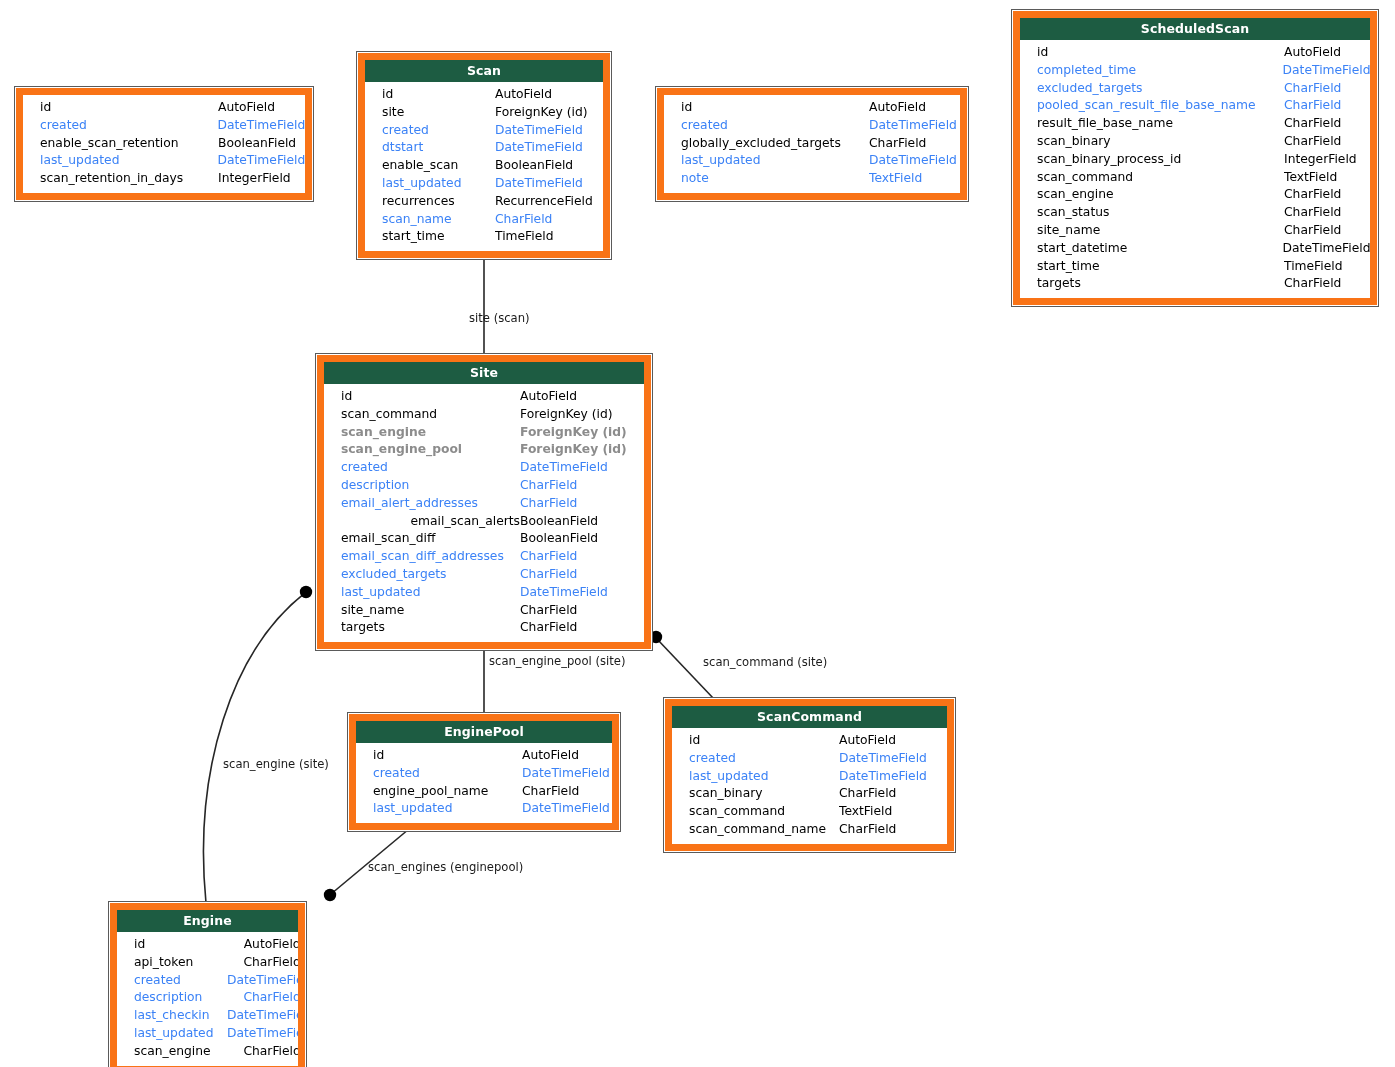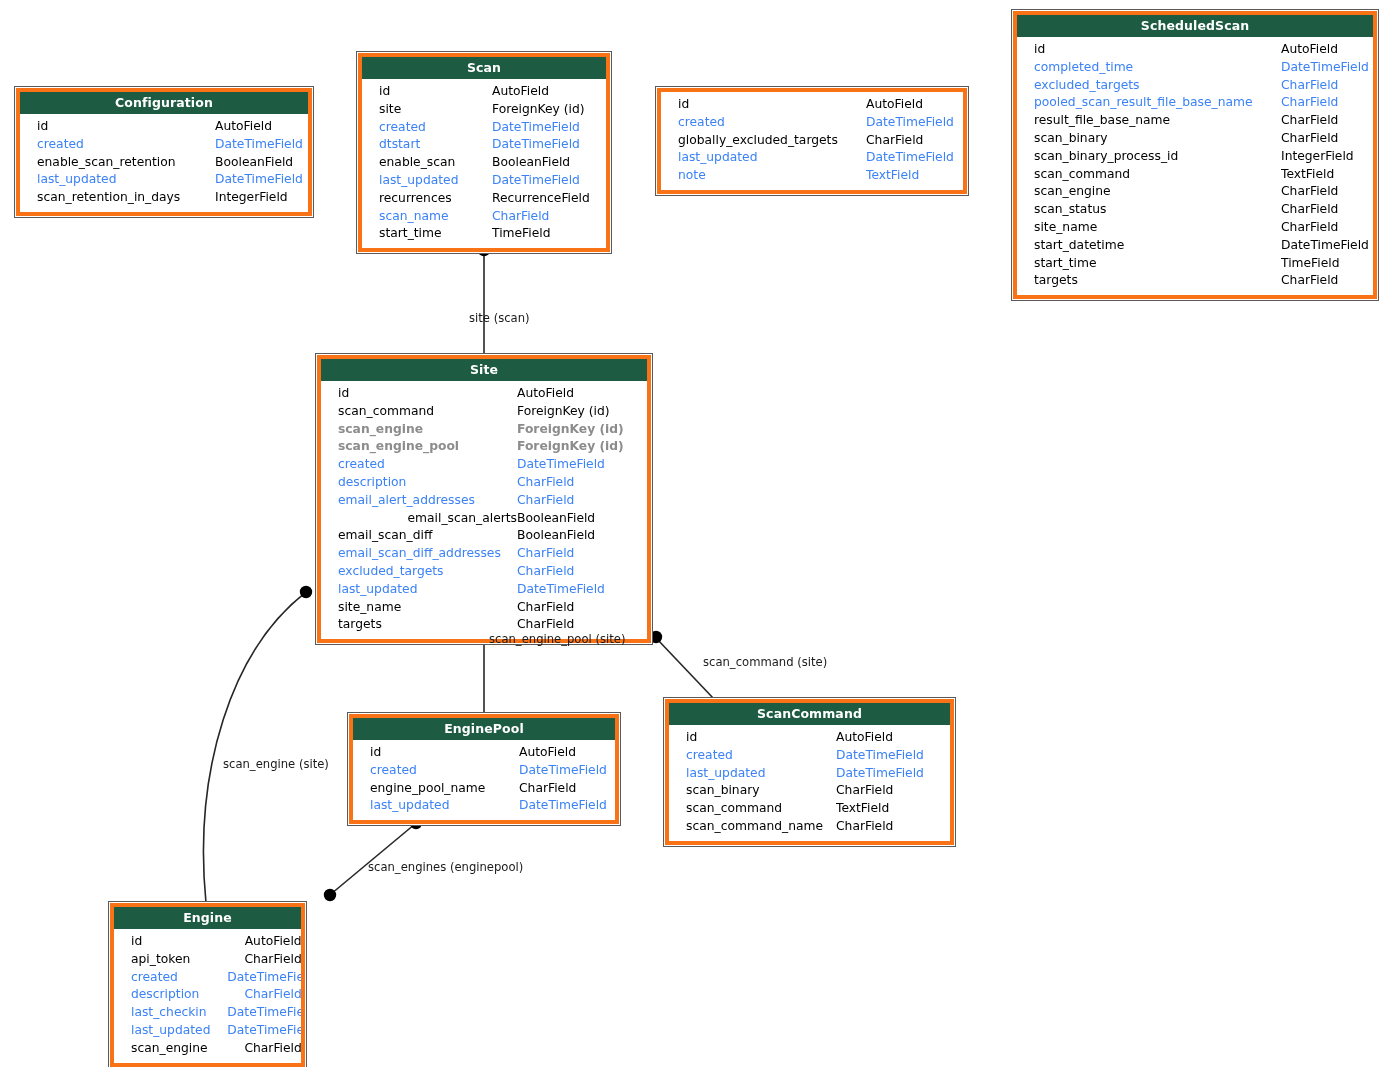--- a/index.html
+++ b/index.html
@@ -23,21 +23,21 @@
     left: 0;
     top: 0;
     width: 1395px;
     height: 1067px;
     pointer-events: none;
   }
   .entity {
     position: absolute;
     box-sizing: border-box;
     background: #ffffff;
-    border: 4px solid #f97316;
+    border: 7px solid #f97316;
     box-shadow: 0 0 0 1px #ffffff, 0 0 0 2px #5a5a5a;
     z-index: 5;
   }
   .entity-header {
     background: #1d5c42;
     color: #ffffff;
     font-weight: bold;
     font-size: 12.5px;
     text-align: center;
     line-height: 22px;
@@ -94,21 +94,20 @@
       <circle cx="656" cy="637" r="6.2" fill="#000000"></circle>
       <path d="M 305,593 C 232,650 193,770 206,903" fill="none" stroke="#262626" stroke-width="1.6"></path>
       <circle cx="306" cy="592" r="6.2" fill="#000000"></circle>
       <path d="M 415,824 L 331,894" fill="none" stroke="#262626" stroke-width="1.6"></path>
       <circle cx="416" cy="823" r="6.2" fill="#000000"></circle>
       <circle cx="330" cy="895" r="6.2" fill="#000000"></circle>
     </svg>
 
   <div id="entities-root">
       <div class="entity" style="left: 16px; top: 88px; width: 296px;">
-        <div class="entity-header">Configuration</div>
         <div class="entity-body">
           <div class="field-row f-pk">
             <div class="field-name" style="width: 195px;">id</div>
             <div class="field-type">AutoField</div>
           </div>
           <div class="field-row f-null">
             <div class="field-name" style="width: 195px;">created</div>
             <div class="field-type">DateTimeField</div>
           </div>
           <div class="field-row f-req">
@@ -391,19 +390,19 @@
           </div>
           <div class="field-row f-req">
             <div class="field-name" style="width: 132px;">scan_engine</div>
             <div class="field-type">CharField</div>
           </div>
         </div>
       </div>
     </div>
   <div id="labels-root">
       <div class="edge-label" style="left: 469px; top: 312px;">site (scan)</div>
-      <div class="edge-label" style="left: 489px; top: 633px;">scan_engine_pool (site)</div>
+      <div class="edge-label" style="left: 489px; top: 655px;">scan_engine_pool (site)</div>
       <div class="edge-label" style="left: 703px; top: 656px;">scan_command (site)</div>
       <div class="edge-label" style="left: 223px; top: 758px;">scan_engine (site)</div>
       <div class="edge-label" style="left: 368px; top: 861px;">scan_engines (enginepool)</div>
     </div>
 
 </div>
 
 </body></html>

